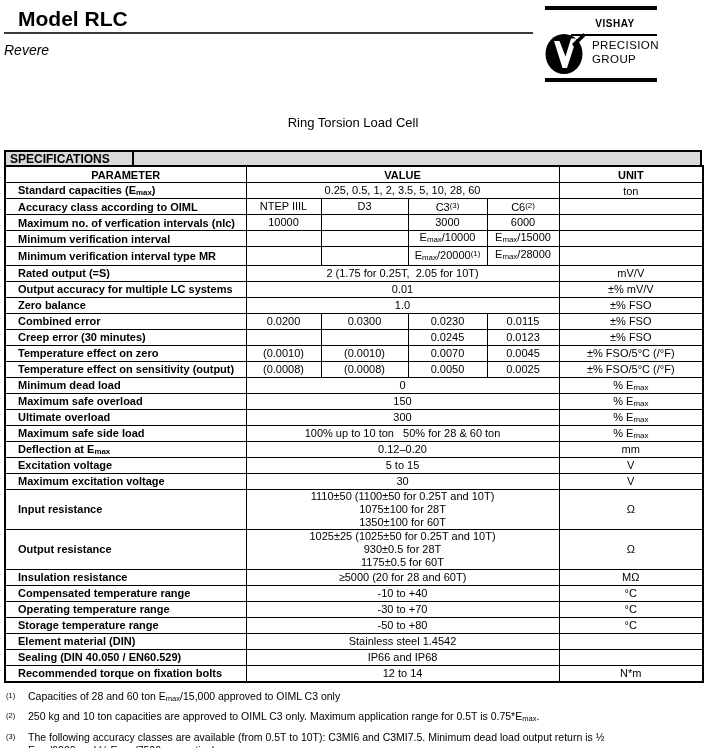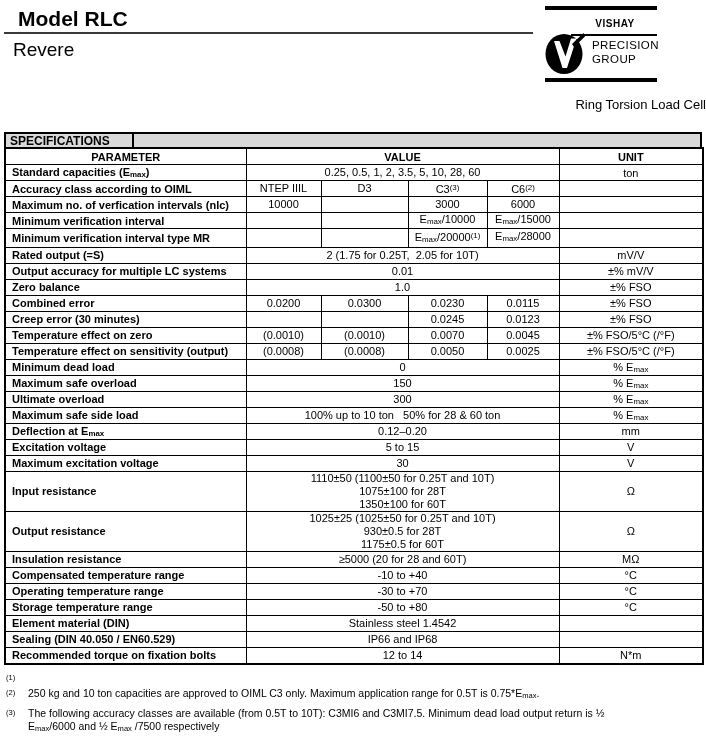--- a/index.html
+++ b/index.html
@@ -4,46 +4,46 @@
 <style>
   html,body { margin:0; padding:0; background:#fff; }
   body {
     width:706px; height:748px; position:relative;
     font-family:"Liberation Sans", sans-serif; color:#000;
     overflow:hidden;
   }
   
   .doc-title { margin:8px 0 0 18px; font-size:21px; font-weight:bold; line-height:22px; }
   .title-rule { margin:2px 0 0 4px; width:529px; height:0; border-bottom:2px solid #3a3a3a; }
-  .doc-subtitle { margin:8px 0 0 13px; font-size:19px; line-height:16px; }
+  .doc-subtitle { margin:8px 0 0 4px; font-size:14px; line-height:16px;font-style:italic; }
 
   .logo { position:absolute; left:542px; top:6px; width:115px; height:76px; }
   .logo-bar { position:absolute; left:3px; right:0; height:4px; background:#000; }
   .logo-bar.top { top:0; }
   .logo-bar.bottom { bottom:0; }
   .logo-vishay { position:absolute; top:12px; left:36px; width:74px; text-align:center;
                  font-weight:bold; font-size:10px; letter-spacing:0.5px; }
   .logo-rule { position:absolute; left:29px; top:28px; right:0; height:2px; background:#000; }
   .logo-emblem { position:absolute; left:3px; top:26px; }
   .logo-precision { position:absolute; left:50px; top:33px; font-weight:normal; font-size:11.5px; line-height:12px; letter-spacing:0.4px; }
   .logo-group { position:absolute; left:50px; top:47px; font-weight:normal; font-size:11.5px; line-height:12px; letter-spacing:0.4px; }
 
-  .product-title { margin-top:40px; text-align:right; font-size:13px; line-height:14px; }
+  .product-title { margin-top:58px; text-align:center; font-size:13px; line-height:14px; }
 
   
   .spec-wrap { margin:20px 0 0 4px; width:698px; }
   .spec-bar { box-sizing:border-box; border:2px solid #000; border-bottom:none;
               background:#d9d9d9; height:15px; position:relative; }
   .spec-bar-label { position:absolute; left:0; top:0; bottom:0; width:128px; box-sizing:border-box;
               border-right:2px solid #000; font-weight:bold; font-size:12px; line-height:12px;
               padding:1px 0 0 4px; }
   table { border-collapse:collapse; table-layout:fixed; width:698px; border:2px solid #000; }
   td, th { border:1px solid #000; font-size:11px; height:15px; padding:0 2px; overflow:hidden; }
   th { font-weight:bold; text-align:center; }
-  td.p { font-weight:bold; text-align:left; padding-left:6px; white-space:nowrap; }
+  td.p { font-weight:bold; text-align:left; padding-left:12px; white-space:nowrap; }
   td.v { text-align:center; line-height:13px; }
   td.u { text-align:center; }
   sub { font-size:0.72em; vertical-align:-0.18em; }
   sup { font-size:0.72em; vertical-align:0.38em; }
 
   
   .footnotes { margin:7px 0 0 6px; }
   .fn { display:flex; margin-bottom:5px; }
   .fn-m { flex:none; width:22px; font-size:7.5px; padding-top:1px; }
   .fn-t { width:598px; font-size:10.5px; line-height:13px; }
@@ -256,20 +256,21 @@
           <td class="v" colspan="4">12 to 14</td>
           <td class="u">N*m</td>
         </tr>
   </tbody>
     </table>
 </div>
 
 <div class="footnotes">
   <div class="fn">
     <span class="fn-m">(1)</span>
+    <span class="fn-t">Capacities of 28 and 60 ton E<sub>max</sub>/15,000 approved to OIML C3 only</span>
   </div>
   <div class="fn">
     <span class="fn-m">(2)</span>
     <span class="fn-t">250 kg and 10 ton capacities are approved to OIML C3 only. Maximum application range for 0.5T is 0.75*E<sub>max</sub>.</span>
   </div>
   <div class="fn">
     <span class="fn-m">(3)</span>
     <span class="fn-t">The following accuracy classes are available (from 0.5T to 10T): C3MI6 and C3MI7.5. Minimum dead load output return is ½ E<sub>max</sub>/6000 and ½ E<sub>max</sub> /7500 respectively</span>
   </div>
 </div>

